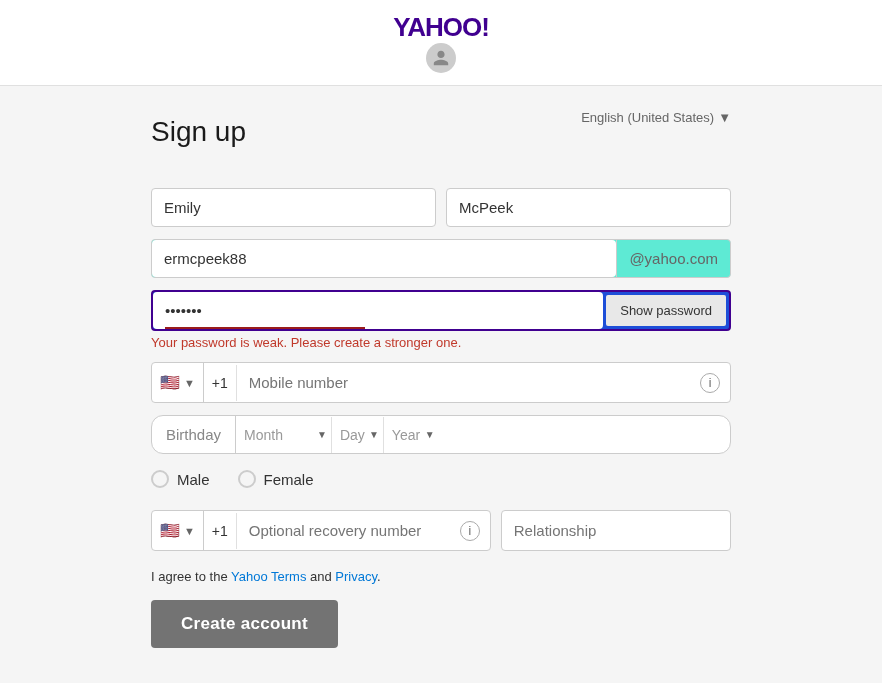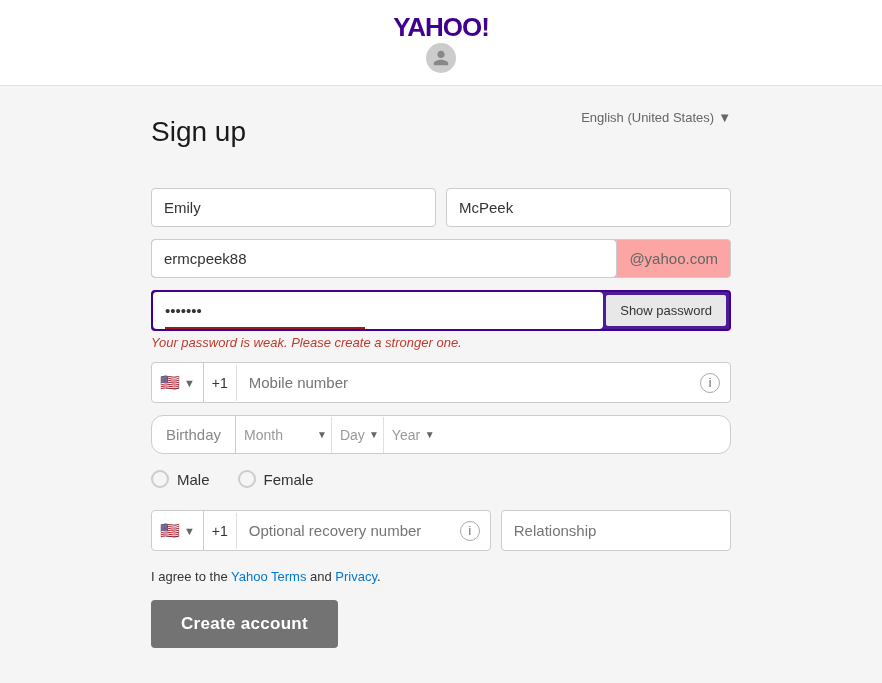--- a/index.html
+++ b/index.html
@@ -74,21 +74,21 @@
       font-size: 15px;
       color: #333;
       outline: none;
     }
     .username-row {
       display: flex;
       align-items: center;
       border: 1px solid #ccc;
       border-radius: 4px;
       margin-bottom: 12px;
-      background: #fca5a5;
+      background: #5eead4;
     }
     .username-input {
       flex: 1;
       border: none;
       padding: 10px 12px;
       font-size: 15px;
       color: #333;
       outline: none;
       border-radius: 4px;
     }
@@ -98,21 +98,21 @@
       font-size: 15px;
       border-left: 1px solid #ccc;
       white-space: nowrap;
     }
     .password-row {
       display: flex;
       align-items: flex-end;
       border: 2px solid #400090;
       border-radius: 4px;
       margin-bottom: 4px;
-      background: #4c1d95;
+      background: #1d4ed8;
       position: relative;
     }
     .password-input {
       flex: 1;
       border: none;
       padding: 10px 12px;
       font-size: 15px;
       color: #333;
       outline: none;
       border-radius: 4px;
@@ -133,21 +133,20 @@
       color: #333;
       cursor: pointer;
       border-radius: 2px;
       margin: 3px;
       white-space: nowrap;
     }
     .password-warning {
       color: #c0392b;
       font-size: 13px;
       margin-bottom: 12px;
-      font-style: italic;
     }
     .phone-row {
       display: flex;
       align-items: center;
       border: 1px solid #ccc;
       border-radius: 4px;
       margin-bottom: 12px;
       background: #fff;
     }
     .flag-selector {

